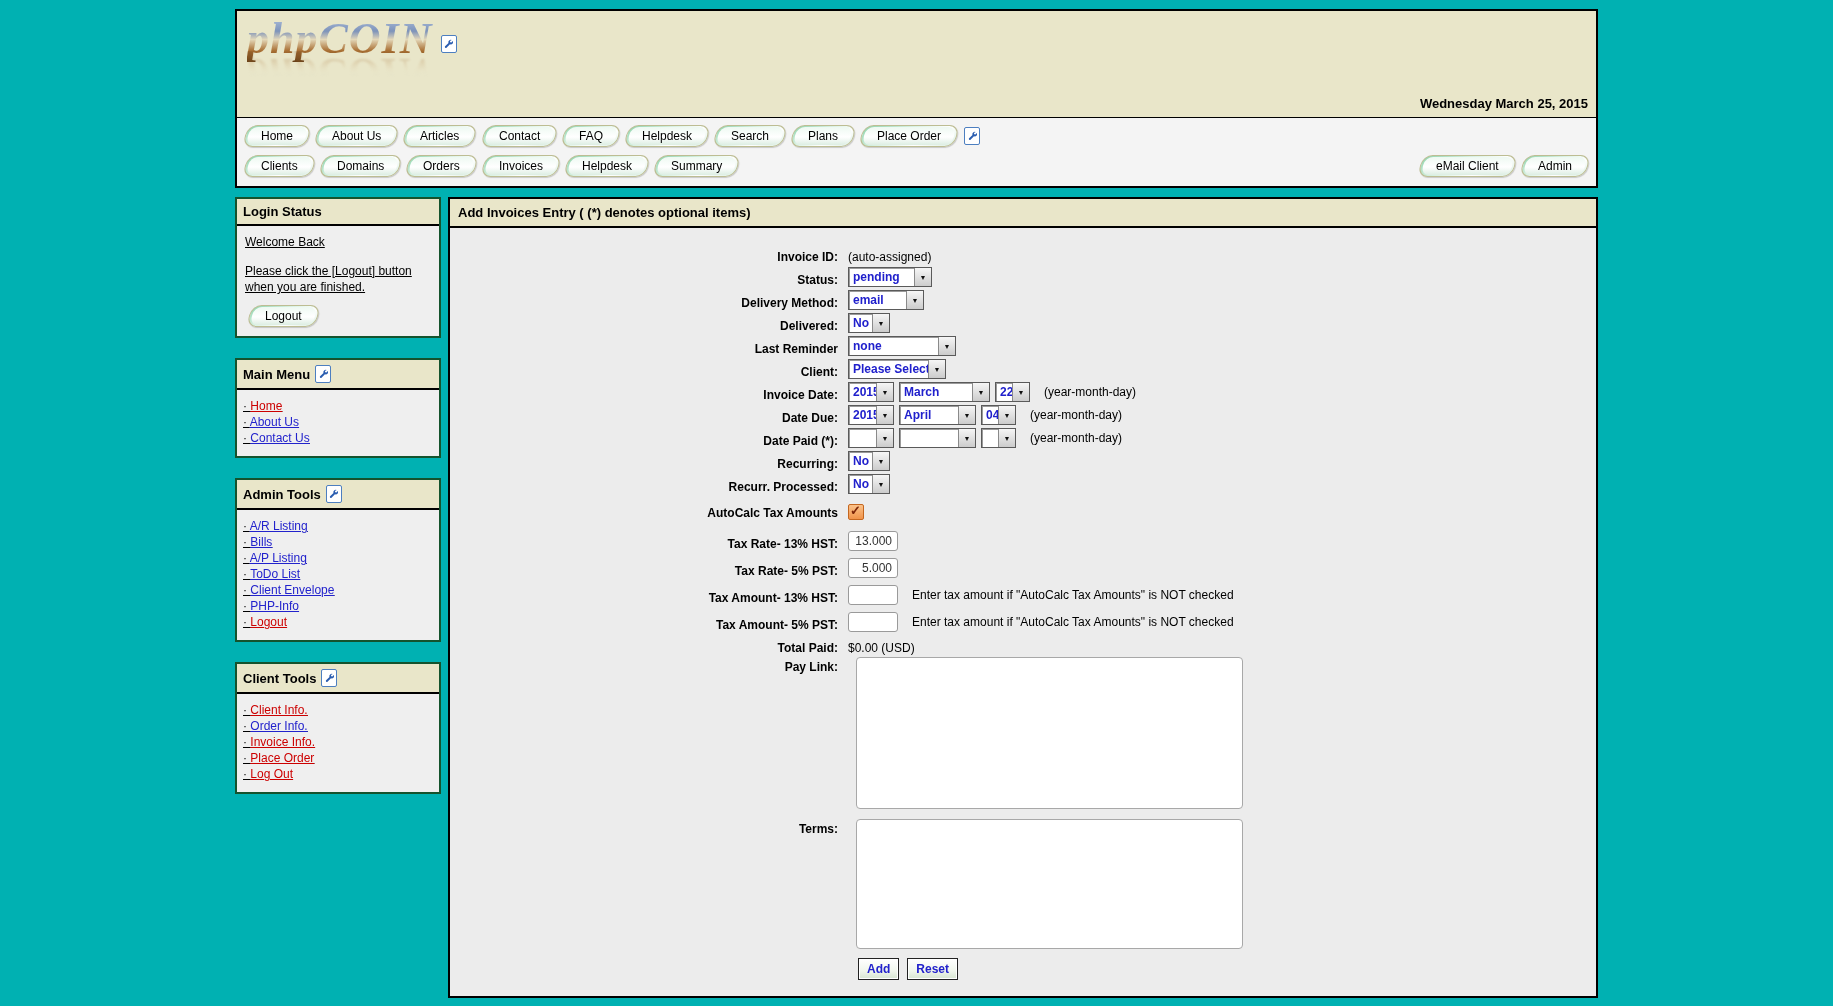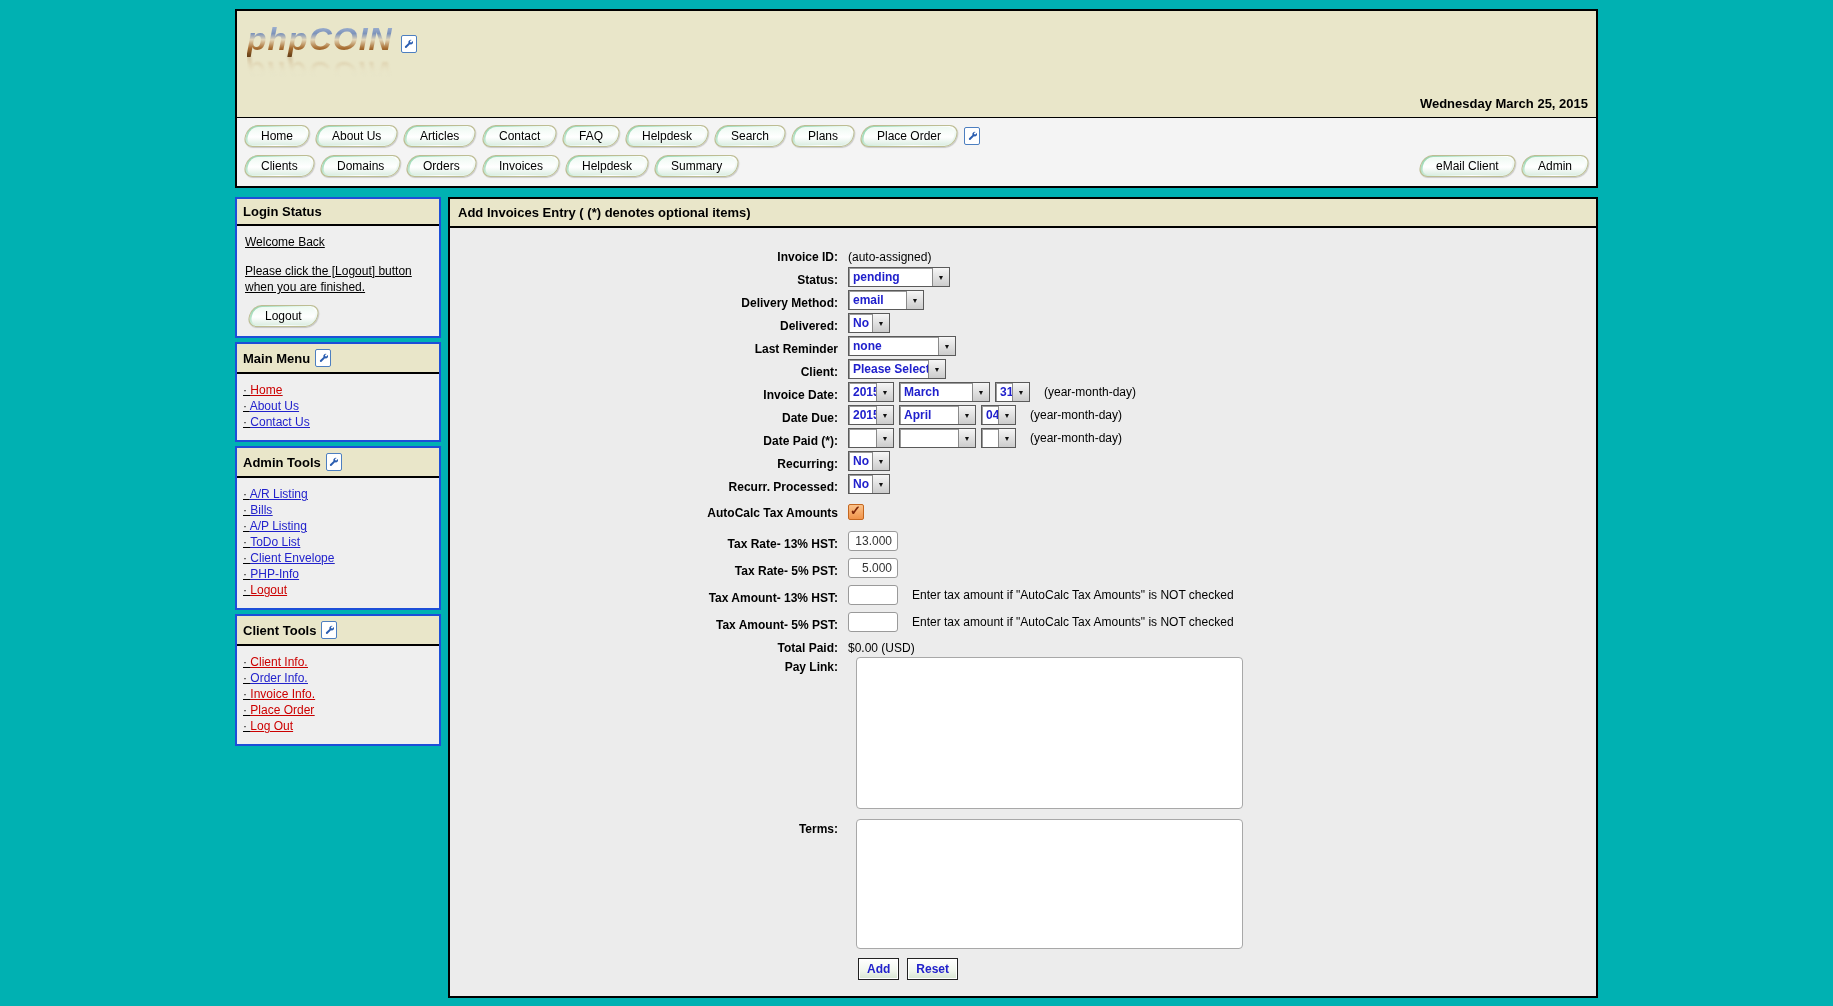--- a/index.html
+++ b/index.html
@@ -9,22 +9,22 @@
     font-family:"Liberation Sans", sans-serif;
     font-size:12px; color:#000;
   }
   .page { width:1363px; margin:9px auto 0; }
 
   
   .masthead { border:2px solid #000; margin-bottom:9px; background:#f4f4f4; }
   .banner { background:#e9e6c9; height:106px; position:relative; padding:0 8px; box-sizing:border-box; }
   .logo-wrap { position:absolute; top:6px; left:10px; display:flex; align-items:flex-start; }
   .logo-text {
-    font-family:Liberation Sans, sans-serif;
-    font-style:italic; font-weight:bold; font-size:32px; line-height:44px; letter-spacing:1px;
+    font-family:Liberation Serif, serif;
+    font-style:italic; font-weight:bold; font-size:44px; line-height:44px; letter-spacing:1px;
     background:linear-gradient(180deg,#b9c9e2 0%, #7d93ba 35%, #e3d7b8 52%, #a96f33 75%, #5e3a14 100%);
     -webkit-background-clip:text; background-clip:text; color:transparent;
   }
   .logo-mirror {
     display:block; transform:scaleY(-1); opacity:.38; filter:blur(1.2px); margin-top:-10px;
     -webkit-mask-image:linear-gradient(to top, rgba(0,0,0,.75), transparent 60%);
             mask-image:linear-gradient(to top, rgba(0,0,0,.75), transparent 60%);
   }
   .banner-date { position:absolute; right:8px; bottom:6px; font-weight:bold; font-size:13px; }
   .navzone { border-top:1px solid #000; padding:7px 8px 9px; background:#f4f4f4; }
@@ -38,21 +38,21 @@
   .pill .inner { display:block; background:linear-gradient(180deg,#eef9f2,#ffffff 55%,#ddeee3); border-radius:8px; padding:2px 13px; }
   .pill .lab { display:inline-block; transform:skewX(14deg); font-size:12px; white-space:nowrap; }
 
   
   .wrench { display:inline-flex; align-items:center; justify-content:center; width:14px; height:16px;
             background:#fff; border:1px solid #4d7fc0; border-radius:2px; cursor:pointer; flex:none; }
 
   
   .content { display:flex; gap:7px; align-items:flex-start; }
   .sidebar { width:206px; flex:none; display:flex; flex-direction:column; }
-  .sbox { border:2px solid #1d4ed8; background:#efefef; margin-bottom:4px; }
+  .sbox { border:2px solid #14532d; background:#efefef; margin-bottom:20px; }
   .sbox-head { background:#e9e6c9; border-bottom:2px solid #000; font-weight:bold; font-size:13px;
                padding:5px 6px; display:flex; align-items:center; gap:5px; }
   .sbox-body { padding:7px 6px 9px;text-decoration:underline; }
   .slist { list-style:none; margin:0; padding:0; }
   .slist li { margin:2px 0; }
   .slist li::before { content:"· "; color:#000; }
   .slist a { text-decoration:underline; cursor:pointer; }
   a.blue { color:#2222cc; }
   a.red  { color:#cc0000; }
   .login-text { margin:4px 2px 10px; line-height:1.35; }
@@ -261,21 +261,21 @@
       <div class="panel-body">
 
         <div class="frow">
           <span class="lbl">Invoice ID:</span>
           <span class="val">(auto-assigned)</span>
         </div>
 
         <div class="frow">
           <span class="lbl">Status:</span>
           <span class="val">
-            <span class="sel" style="width:102px">
+            <span class="sel" style="width:84px">
               <span class="sel-text">pending</span>
               <span class="sel-btn">▼</span>
             </span>
           </span>
         </div>
 
         <div class="frow">
           <span class="lbl">Delivery Method:</span>
           <span class="val">
             <span class="sel" style="width:76px">
@@ -321,21 +321,21 @@
             <span class="dategrp">
               <span class="sel" style="width:46px">
                   <span class="sel-text">2015</span>
                   <span class="sel-btn">▼</span>
                 </span>
               <span class="sel" style="width:91px">
                   <span class="sel-text">March</span>
                   <span class="sel-btn">▼</span>
                 </span>
               <span class="sel" style="width:35px">
-                  <span class="sel-text">31</span>
+                  <span class="sel-text">22</span>
                   <span class="sel-btn">▼</span>
                 </span>
             </span>
             <span>(year-month-day)</span>
           </span>
         </div>
 
         <div class="frow">
           <span class="lbl">Date Due:</span>
           <span class="val">

